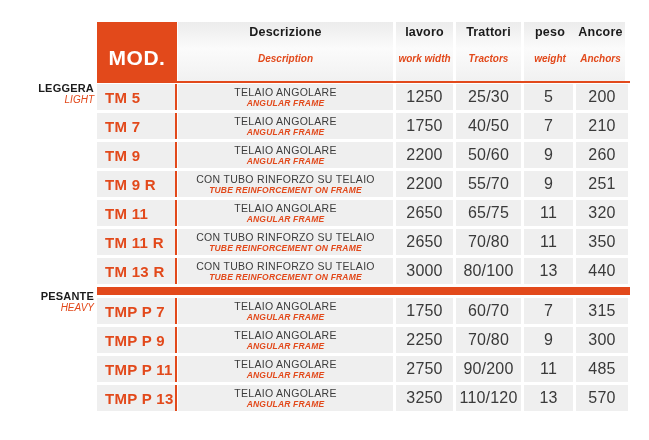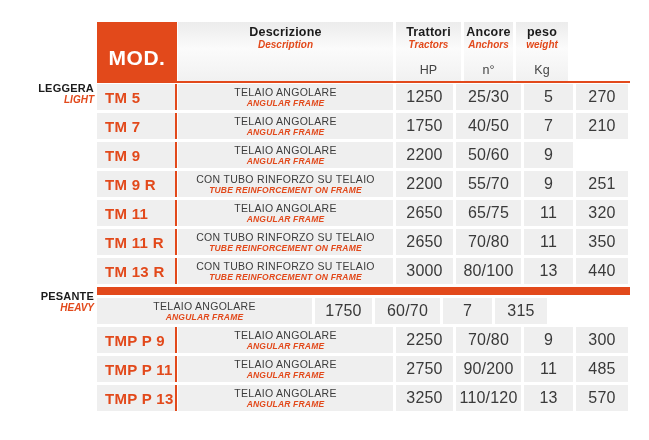--- a/index.html
+++ b/index.html
@@ -12,21 +12,21 @@
   body{font-family:"Liberation Sans", sans-serif;}
   #stage{position:relative;width:649px;height:440px;background:#fff;overflow:hidden;}
 
   
   .catalog{position:absolute;left:97px;top:22px;width:533px;}
 
   
   .thead{display:flex;border-bottom:2px solid var(--accent);height:59px;}
   .th{box-sizing:border-box;display:flex;flex-direction:column;align-items:center;
       background:linear-gradient(#ECECEC,#FBFBFB 45%,#F1F1F1);
-      padding-top:4px;}
+      padding-top:4px;gap:14px;}
   .th-mod{width:80px;background:var(--accent);justify-content:center;align-items:center;
       margin-right:1px;padding-top:12px;}
   .th-mod .mod-text{color:#fff;font-weight:bold;font-size:21px;letter-spacing:.5px;}
   .th-label{font-size:12.5px;font-weight:bold;color:var(--ink);line-height:13px;letter-spacing:.2px;}
   .th-sub{font-size:10px;font-style:italic;font-weight:bold;color:var(--accent);line-height:11px;}
   .th-spacer{flex:1;}
   .th-unit{font-size:12.5px;color:#444;line-height:14px;padding-bottom:4px;}
   .c-desc{width:215px;margin-right:3px;}
   .c-lavoro{width:57px;margin-right:3px;}
   .c-trattori{width:65px;margin-right:3px;}
@@ -45,21 +45,21 @@
   .desc-sub{font-size:8.5px;font-weight:bold;font-style:italic;color:var(--accent);
         line-height:10px;letter-spacing:.2px;white-space:nowrap;}
   .num{font-size:16px;color:var(--num);letter-spacing:.2px;}
 
   
   .divider{height:8px;background:var(--accent);margin-bottom:3px;}
 
   
   .side-label{position:absolute;left:-97px;width:94px;text-align:right;}
   .side-main{font-size:11px;font-weight:bold;color:var(--ink);line-height:11px;letter-spacing:.2px;}
-  .side-sub{font-size:10px;font-weight:bold;font-style:italic;color:var(--accent);line-height:11px;}
+  .side-sub{font-size:10px;font-weight:normal;font-style:italic;color:var(--accent);line-height:11px;}
   .side-leggera{top:61px;}
   .side-pesante{top:269px;}
 </style>
 </head>
 <body>
 
 <div id="stage">
   <div class="catalog">
 
     <div class="side-label side-leggera">
@@ -74,53 +74,59 @@
     <div class="thead">
       <div class="th th-mod">
         <span class="mod-text">MOD.</span>
       </div>
       <div class="th c-desc">
         <span class="th-label">Descrizione</span>
         <span class="th-sub">Description</span>
         <span class="th-spacer"></span>
         <span class="th-unit"></span>
       </div>
+      <div class="th c-lavoro">
+        <span class="th-label">lavoro</span>
+        <span class="th-sub">work width</span>
+        <span class="th-spacer"></span>
+        <span class="th-unit">mm</span>
+      </div>
       <div class="th c-trattori">
         <span class="th-label">Trattori</span>
         <span class="th-sub">Tractors</span>
         <span class="th-spacer"></span>
         <span class="th-unit">HP</span>
       </div>
+      <div class="th c-peso">
+        <span class="th-label">peso</span>
+        <span class="th-sub">weight</span>
+        <span class="th-spacer"></span>
+        <span class="th-unit">Kg</span>
+      </div>
       <div class="th c-ancore">
         <span class="th-label">Ancore</span>
         <span class="th-sub">Anchors</span>
         <span class="th-spacer"></span>
         <span class="th-unit">n°</span>
       </div>
-      <div class="th c-peso">
-        <span class="th-label">peso</span>
-        <span class="th-sub">weight</span>
-        <span class="th-spacer"></span>
-        <span class="th-unit">Kg</span>
-      </div>
     </div>
 
     <div class="tbody" id="tbody">
   <div class="row">
     <div class="cell cell-mod">
       <span class="model-text">TM 5</span>
     </div>
     <div class="cell c-desc">
       <span class="desc-main">TELAIO ANGOLARE</span>
       <span class="desc-sub">ANGULAR FRAME</span>
     </div>
     <div class="cell c-lavoro num">1250</div>
     <div class="cell c-trattori num">25/30</div>
     <div class="cell c-ancore num">5</div>
-    <div class="cell c-peso num">270</div>
+    <div class="cell c-peso num">200</div>
   </div>
 
   <div class="row">
     <div class="cell cell-mod">
       <span class="model-text">TM 7</span>
     </div>
     <div class="cell c-desc">
       <span class="desc-main">TELAIO ANGOLARE</span>
       <span class="desc-sub">ANGULAR FRAME</span>
     </div>
@@ -134,20 +140,21 @@
     <div class="cell cell-mod">
       <span class="model-text">TM 9</span>
     </div>
     <div class="cell c-desc">
       <span class="desc-main">TELAIO ANGOLARE</span>
       <span class="desc-sub">ANGULAR FRAME</span>
     </div>
     <div class="cell c-lavoro num">2200</div>
     <div class="cell c-trattori num">50/60</div>
     <div class="cell c-ancore num">9</div>
+    <div class="cell c-peso num">260</div>
   </div>
 
   <div class="row">
     <div class="cell cell-mod">
       <span class="model-text">TM 9 R</span>
     </div>
     <div class="cell c-desc">
       <span class="desc-main">CON TUBO RINFORZO SU TELAIO</span>
       <span class="desc-sub">TUBE REINFORCEMENT ON FRAME</span>
     </div>
@@ -193,20 +200,23 @@
       <span class="desc-main">CON TUBO RINFORZO SU TELAIO</span>
       <span class="desc-sub">TUBE REINFORCEMENT ON FRAME</span>
     </div>
     <div class="cell c-lavoro num">3000</div>
     <div class="cell c-trattori num">80/100</div>
     <div class="cell c-ancore num">13</div>
     <div class="cell c-peso num">440</div>
   </div>
 <div class="divider"></div>
   <div class="row">
+    <div class="cell cell-mod">
+      <span class="model-text">TMP P 7</span>
+    </div>
     <div class="cell c-desc">
       <span class="desc-main">TELAIO ANGOLARE</span>
       <span class="desc-sub">ANGULAR FRAME</span>
     </div>
     <div class="cell c-lavoro num">1750</div>
     <div class="cell c-trattori num">60/70</div>
     <div class="cell c-ancore num">7</div>
     <div class="cell c-peso num">315</div>
   </div>
 

